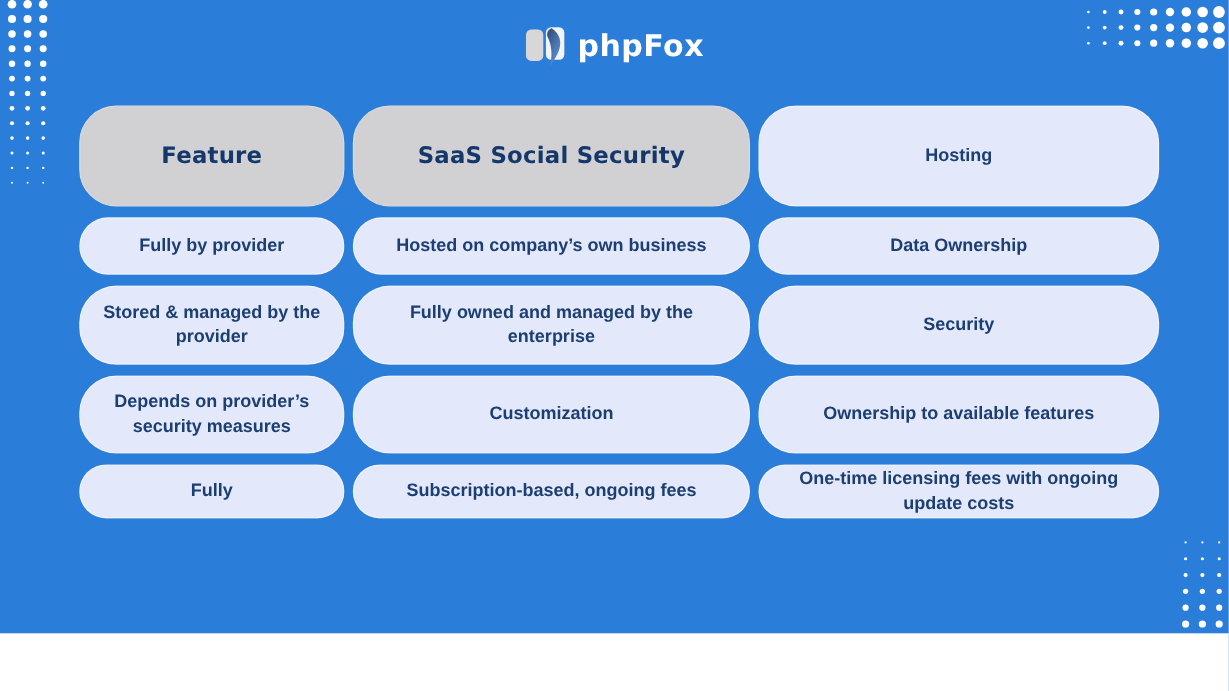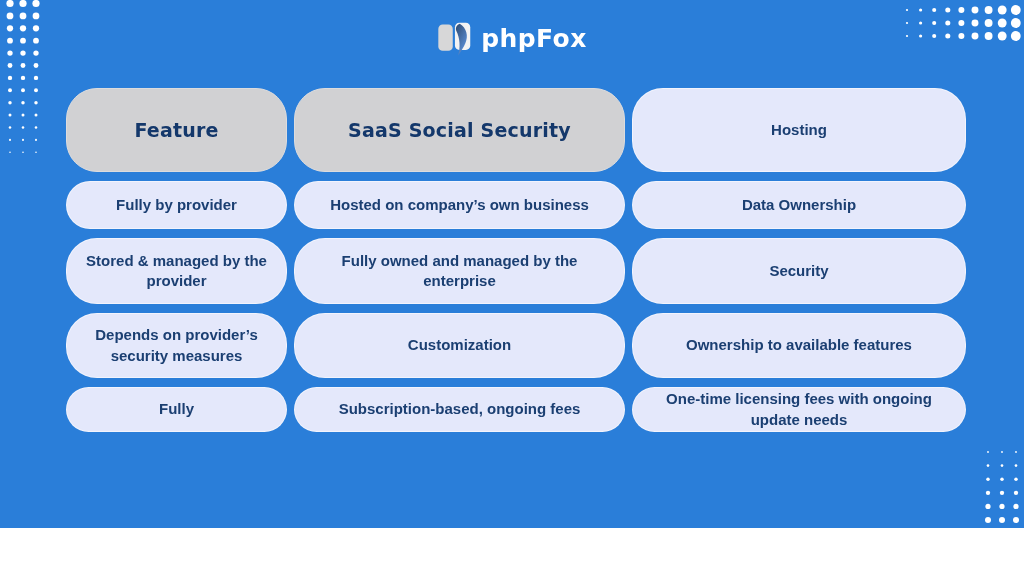--- a/index.html
+++ b/index.html
@@ -233,16 +233,16 @@
     <div class="cell body">Fully owned and managed by the enterprise</div>
 
     <div class="cell body">Security</div>
     <div class="cell body">Depends on provider’s security measures</div>
 
     <div class="cell body">Customization</div>
     <div class="cell body">Ownership to available features</div>
 
     <div class="cell body">Fully</div>
     <div class="cell body">Subscription-based, ongoing fees</div>
-    <div class="cell body">One-time licensing fees with ongoing update needs</div>
+    <div class="cell body">One-time licensing fees with ongoing update costs</div>
   </div>
 
 </div>
 
 </body></html>

